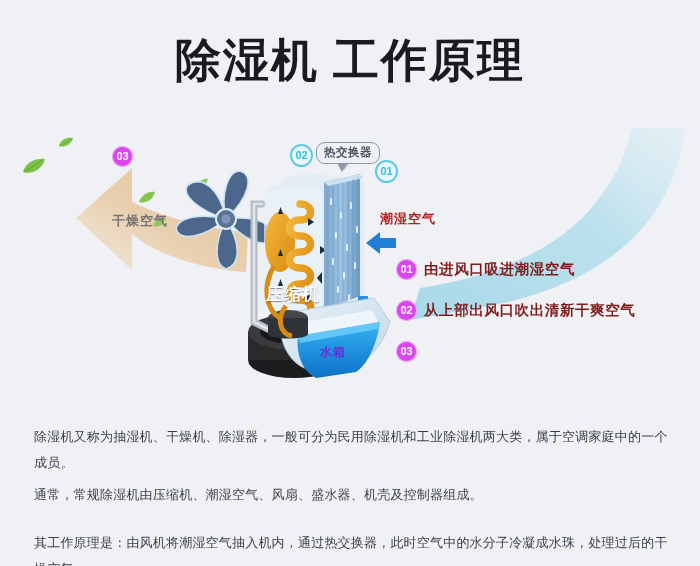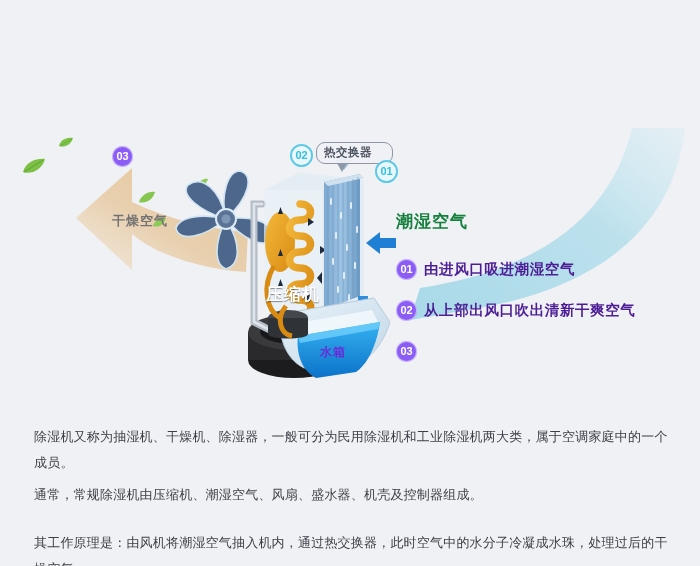--- a/index.html
+++ b/index.html
@@ -33,88 +33,91 @@
   
   .leaf{position:absolute;}
 
   
   .fan{position:absolute;left:172px;top:48px;width:108px;height:106px;}
 
   
   .machine{position:absolute;left:240px;top:28px;width:160px;height:250px;}
   .num-badge{
     display:inline-block;width:21px;height:21px;border-radius:50%;
-    background:#8b5cf6;color:#ffffff;
+    background:#d946ef;color:#ffffff;
     font-size:11px;font-weight:bold;line-height:21px;text-align:center;
     letter-spacing:0px;
     box-shadow:0 0 0 1px rgba(255,255,255,.55) inset;
   }
   .num-badge.hollow{
     background:#e9f7fc;color:#33bfe0;border:2px solid #5ec9e6;
     width:19px;height:19px;line-height:19px;
   }
   .lbl-dry{
     position:absolute;left:112px;top:94px;
     font-size:13px;color:#737373;font-weight:bold;letter-spacing:1px;
   }
   .badge-03-pos{position:absolute;left:112px;top:28px;}
   .badge-02-pos{position:absolute;left:290px;top:26px;}
   .badge-01-pos{position:absolute;left:375px;top:42px;}
   .callout{
     position:absolute;left:316px;top:24px;
     border:1.6px solid #8d97a6;border-radius:9px;
     background:rgba(240,241,245,.92);
-    padding:2px 20px 3px 7px;
+    padding:2px 7px 3px 7px;
     font-size:11.5px;color:#4f5560;font-weight:bold;letter-spacing:.5px;
     white-space:nowrap;
     font-family:Liberation Serif, serif;
   }
   .callout:after{
     content:"";position:absolute;left:20px;top:100%;
     width:0;height:0;border-left:5px solid transparent;border-right:5px solid transparent;
     border-top:9px solid #8d97a6;
   }
   .lbl-humid{
-    position:absolute;left:396px;top:92px;
-    font-size:17px;color:#15803d;font-weight:bold;letter-spacing:1px;
+    position:absolute;left:380px;top:92px;
+    font-size:13px;color:#b91c1c;font-weight:bold;letter-spacing:1px;
   }
   .lbl-comp{
     position:absolute;left:266px;top:165px;
     font-size:17px;color:#ffffff;font-weight:bold;letter-spacing:1px;
     text-shadow:0 1px 1px rgba(0,0,0,.45);
   }
   .lbl-tank{
     position:absolute;left:320px;top:226px;
     font-size:12px;color:#6d28d9;font-weight:bold;letter-spacing:1px;
   }
 
   
   .legend{position:absolute;left:396px;top:258px;width:300px;}
   .legend-row{
     display:flex;align-items:center;margin-bottom:19px;height:22px;
   }
   .legend-row .num-badge{flex:0 0 auto;margin-right:7px;}
   .legend-text{
-    font-size:14.5px;color:#4c1d95;font-weight:bold;letter-spacing:.6px;
+    font-size:14.5px;color:#7f1d1d;font-weight:bold;letter-spacing:.6px;
     white-space:nowrap;
   }
 
   
   .body-text{
     position:absolute;left:28px;top:418px;width:648px;
     font-size:13px;line-height:26px;color:#3b3f45;letter-spacing:.2px;
   }
   .body-text p{margin:6px;}
   .body-text p.gap{margin-top:22px;}
 </style>
 </head>
 <body>
 
 <div class="page">
 
+  <div class="title">
+    <span>除湿机</span><span class="t-gap"></span><span>工作原理</span>
+  </div>
 
   <div class="stage">
 
     <div class="swoosh">
       <svg width="390" height="210" viewBox="0 0 390 210">
         <defs>
           <linearGradient id="swg" x1="1" y1="0" x2="0" y2="1">
             <stop offset="0%" stop-color="#d9eef5" stop-opacity="0.25"></stop>
             <stop offset="45%" stop-color="#b9e0ec" stop-opacity="0.95"></stop>
             <stop offset="100%" stop-color="#a8d9e9" stop-opacity="1"></stop>

